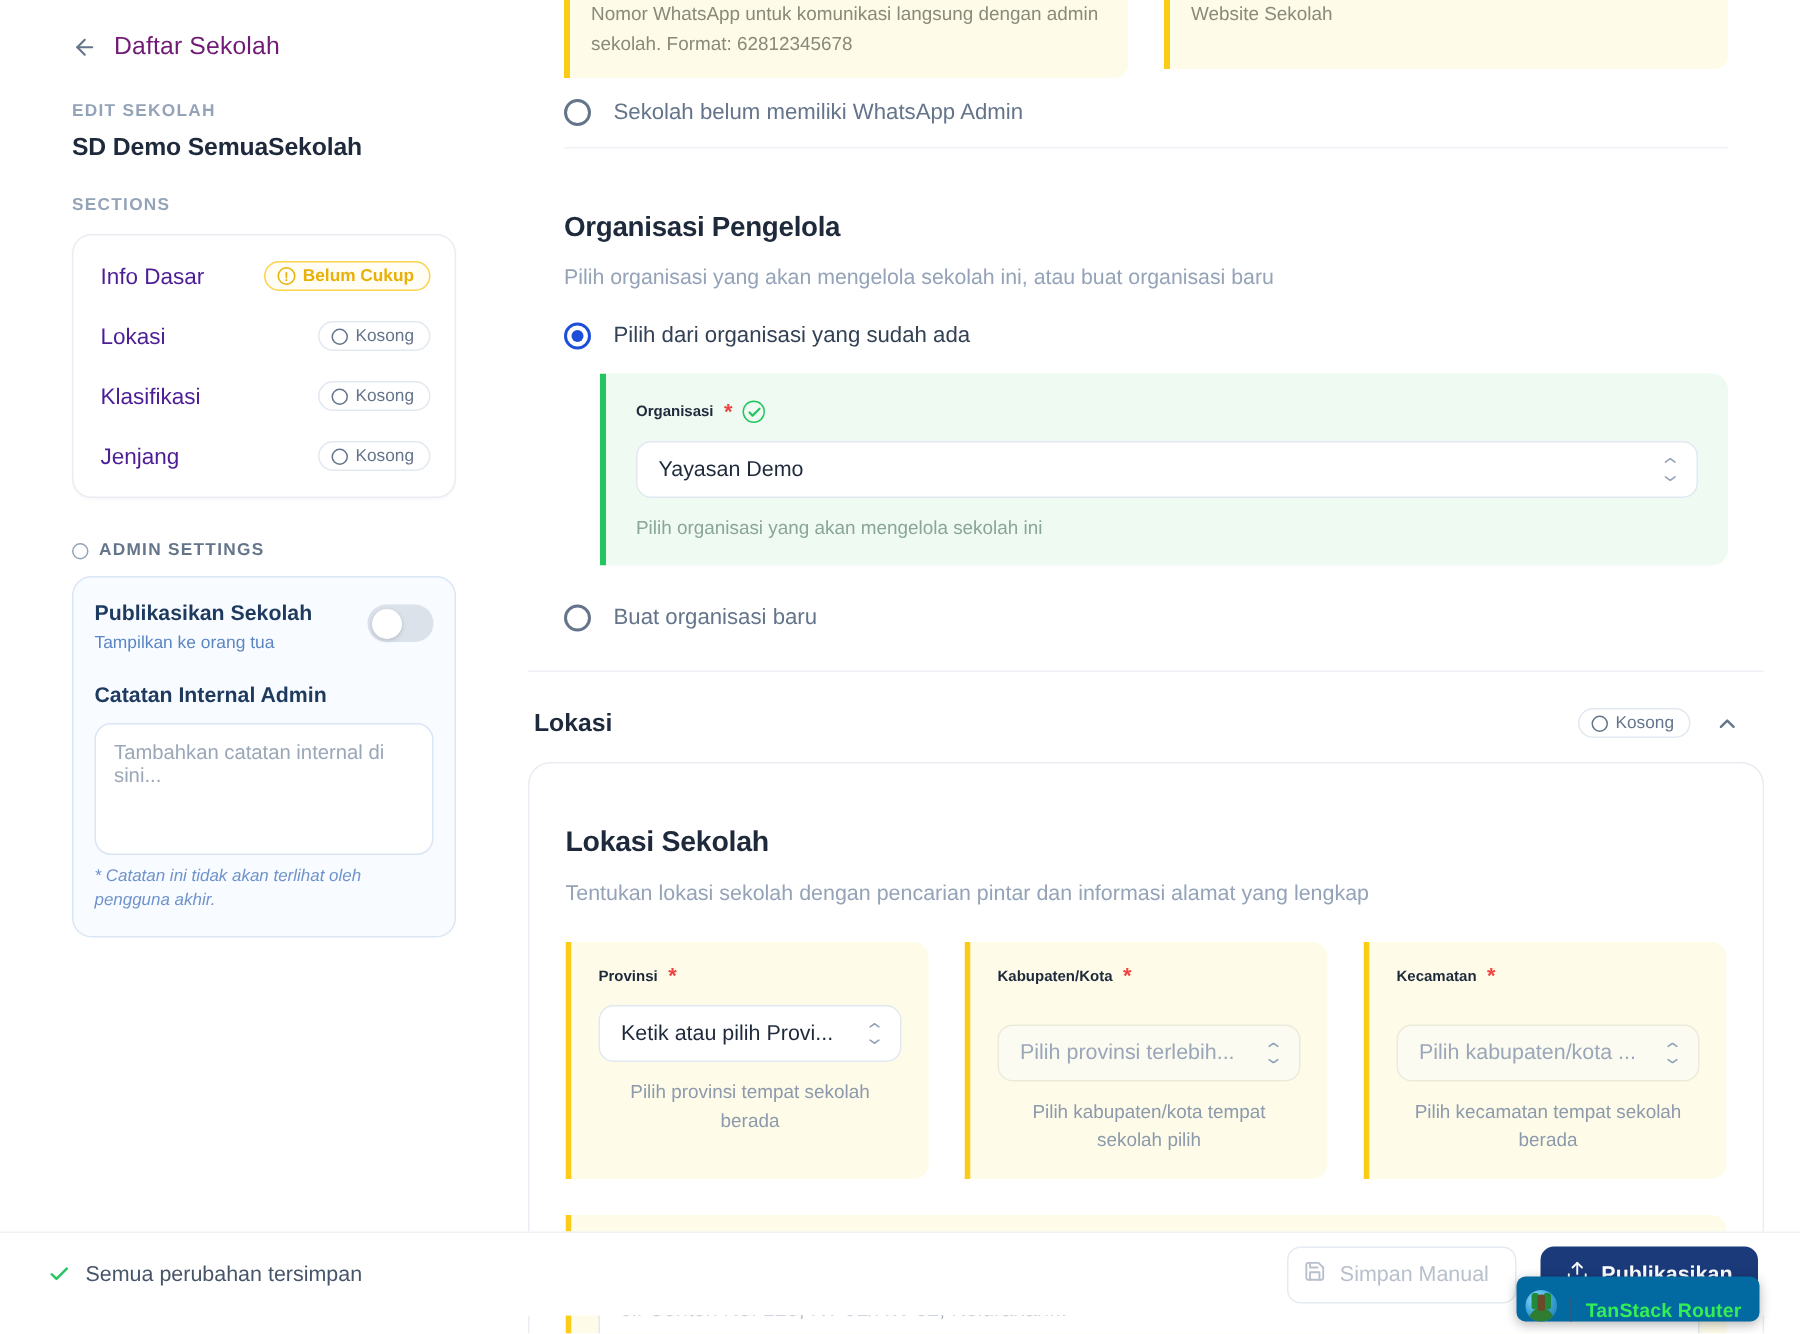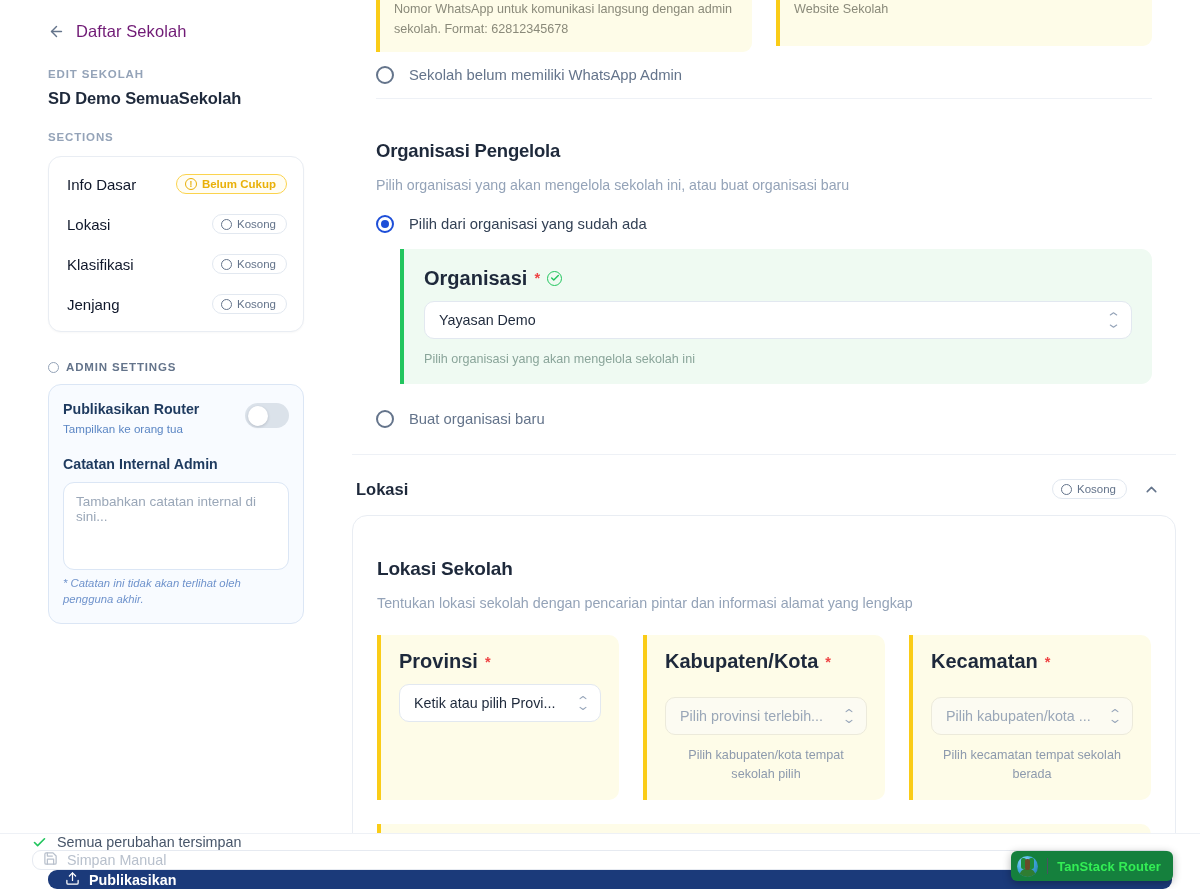--- a/index.html
+++ b/index.html
@@ -56,21 +56,21 @@
     border-radius: 13px;
     background: #fff;
     padding: 7px 0;
     box-shadow: 0 1px 2px rgba(15,23,42,.03);
   }
   .section-row {
     display: flex; align-items: center; justify-content: space-between;
     padding: 10px 16px 10px 18px;
     cursor: pointer;
   }
-  .section-name { font-size: 15px; color: #0f172a; }
+  .section-name { font-size: 15px; color: #4c1d95; }
   .badge {
     display: inline-flex; align-items: center; gap: 5px;
     border-radius: 999px;
     font-size: 11.5px;
     padding: 3px 10px 3px 8px;
     white-space: nowrap;
   }
   .badge.warn {
     border: 1.4px solid #fbd34d;
     color: #e9b008;
@@ -231,21 +231,21 @@
     margin: 16px 0 0 24px;
     background: #effaf2;
     border-left: 4px solid #22c55e;
     border-radius: 0 11px 11px 0;
     padding: 18px 20px 16px 20px;
   }
   .field-label-row {
     display: flex; align-items: center; gap: 7px;
     margin-bottom: 11px;
   }
-  .field-label { font-size: 20px; font-weight: 700; color: #1e293b; }
+  .field-label { font-size: 10px; font-weight: 700; color: #1e293b; }
   .req { color: #ef4444; font-size: 14.5px; font-weight: 700; }
   .check-ico {
     width: 15px; height: 15px; border-radius: 50%;
     border: 1.6px solid #22c55e;
     display: inline-flex; align-items: center; justify-content: center;
   }
   .select-ctrl {
     display: flex; align-items: center; justify-content: space-between;
     background: #fff;
     border: 1px solid #e2e8f0;
@@ -318,28 +318,27 @@
     font-size: 14.3px; color: #1e293b;
     resize: none;
   }
   .addr-box::placeholder { color: #9aa7b8; }
   .addr-help {
     font-size: 12.6px; color: #cfd6e2; margin: 11px 0 0 0;
   }
 
   
   .bottombar {
-    position: absolute; left: 0; right: 0; bottom: 0;
+    position: absolute; left: 0; right: 0; bottom: 12px;
     height: 56px;
     background: #ffffff;
     border-top: 1px solid #eef1f6;
-    display: flex; 
+    display: flex; align-items: center;
     padding: 0 28px 0 32px;
     z-index: 40;
-    flex-direction: column;
   }
   .saved {
     display: flex; align-items: center; gap: 10px;
     font-size: 14.3px; color: #475569;
   }
   .saved .tick { color: #22c55e; display: flex; }
   .spacer { flex: 1; }
   .btn {
     display: inline-flex; align-items: center; gap: 9px;
     height: 38px; border-radius: 9px;
@@ -355,23 +354,23 @@
     background: #1b3a7a; color: #fff; border: none; font-weight: 600;
     margin-left: 16px;
   }
   .btn svg { flex: 0 0 auto; }
 
   
   .devtools {
     position: absolute;
     right: 27px; bottom: 8px;
     height: 30px;
-    background: #15803d;
+    background: #0369a1;
     border-radius: 6px;
-    display: flex; align-items: center;
+    display: flex; align-items: flex-end;
     padding: 0 12px 0 6px;
     gap: 9px;
     z-index: 80;
     box-shadow: 0 2px 8px rgba(0,0,0,.3);
   }
   .dt-logo {
     width: 21px; height: 21px; border-radius: 50%;
     background: radial-gradient(circle at 35% 30%, #9fe2ff 0%, #3fa9dd 45%, #1d6fa5 100%);
     position: relative; overflow: hidden;
     flex: 0 0 auto;
@@ -453,21 +452,21 @@
 
     <div class="admin-head">
       <span class="circ"></span>
       <span>ADMIN SETTINGS</span>
     </div>
 
     <div class="admin-card">
 
       <div class="toggle-row">
         <div class="toggle-texts">
-          <div class="toggle-title">Publikasikan Router</div>
+          <div class="toggle-title">Publikasikan Sekolah</div>
           <div class="toggle-sub">Tampilkan ke orang tua</div>
         </div>
         <div class="switch">
           <span class="knob"></span>
         </div>
       </div>
 
       <div class="notes-title">Catatan Internal Admin</div>
       <textarea class="notes-box" placeholder="Tambahkan catatan internal di sini..." style=""></textarea>
       <div class="notes-foot">* Catatan ini tidak akan terlihat oleh pengguna akhir.</div>
@@ -565,20 +564,21 @@
               <span class="select-val">Ketik atau pilih Provi...</span>
               <span class="spin">
                 <svg width="10" height="6" viewBox="0 0 24 14" fill="none" stroke="currentColor" stroke-width="2.6" stroke-linecap="round" stroke-linejoin="round">
                     <polyline points="5 6 12 1 19 6"></polyline>
                   </svg>
                 <svg width="10" height="6" viewBox="0 0 24 14" fill="none" stroke="currentColor" stroke-width="2.6" stroke-linecap="round" stroke-linejoin="round">
                     <polyline points="5 8 12 13 19 8"></polyline>
                   </svg>
               </span>
             </div>
+            <div class="field-help">Pilih provinsi tempat sekolah berada</div>
           </div>
 
           <div class="yfield dim">
             <div class="field-label-row">
               <span class="field-label">Kabupaten/Kota</span>
               <span class="req">*</span>
             </div>
             <div class="select-ctrl">
               <span class="select-val ph">Pilih provinsi terlebih...</span>
               <span class="spin">

